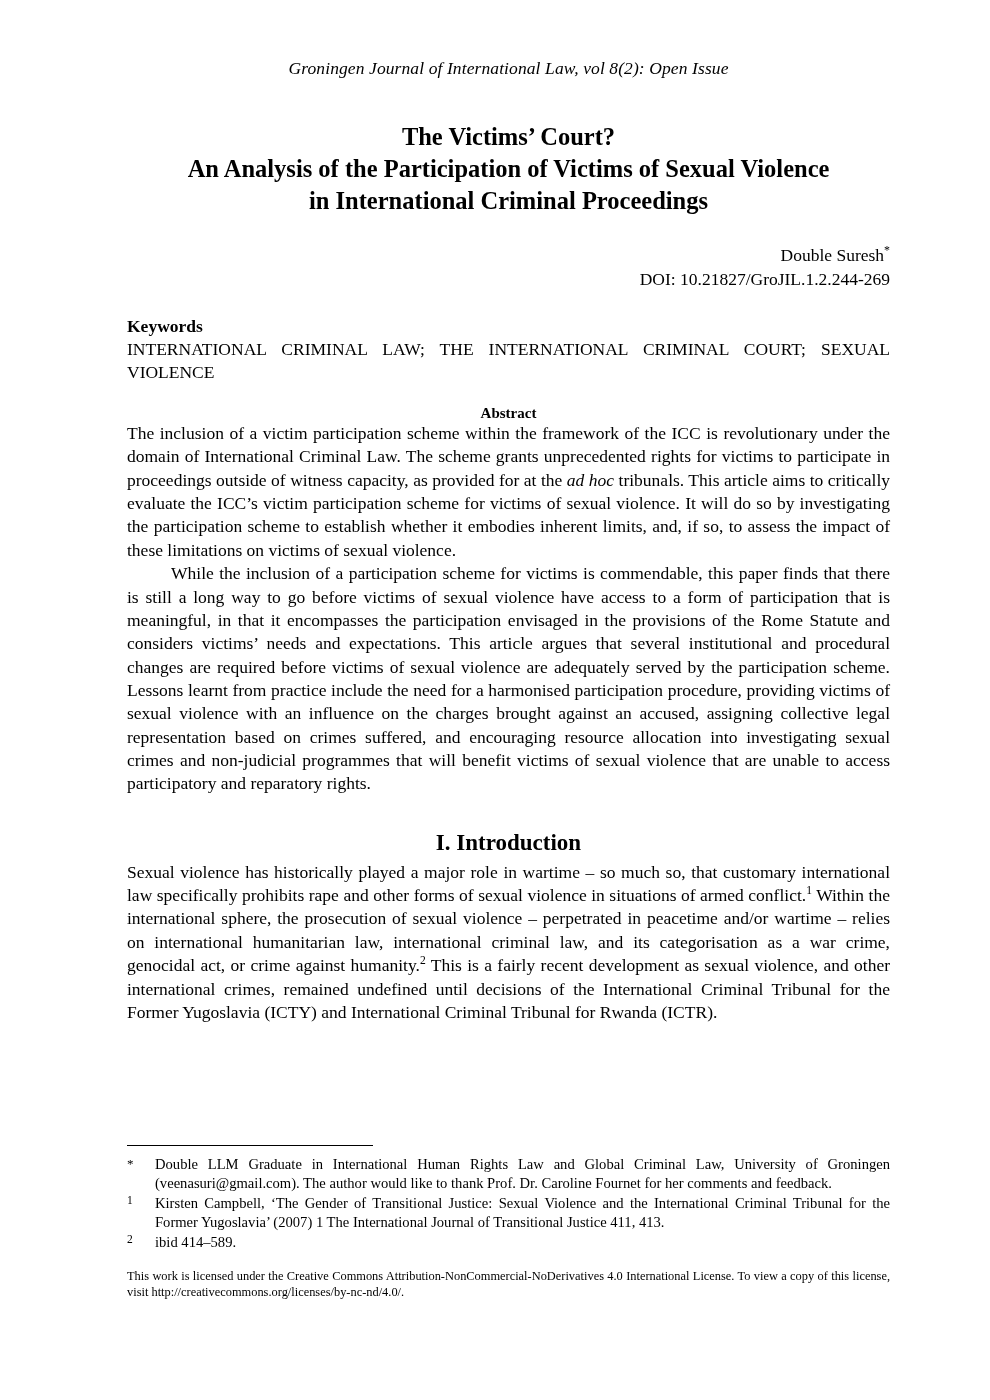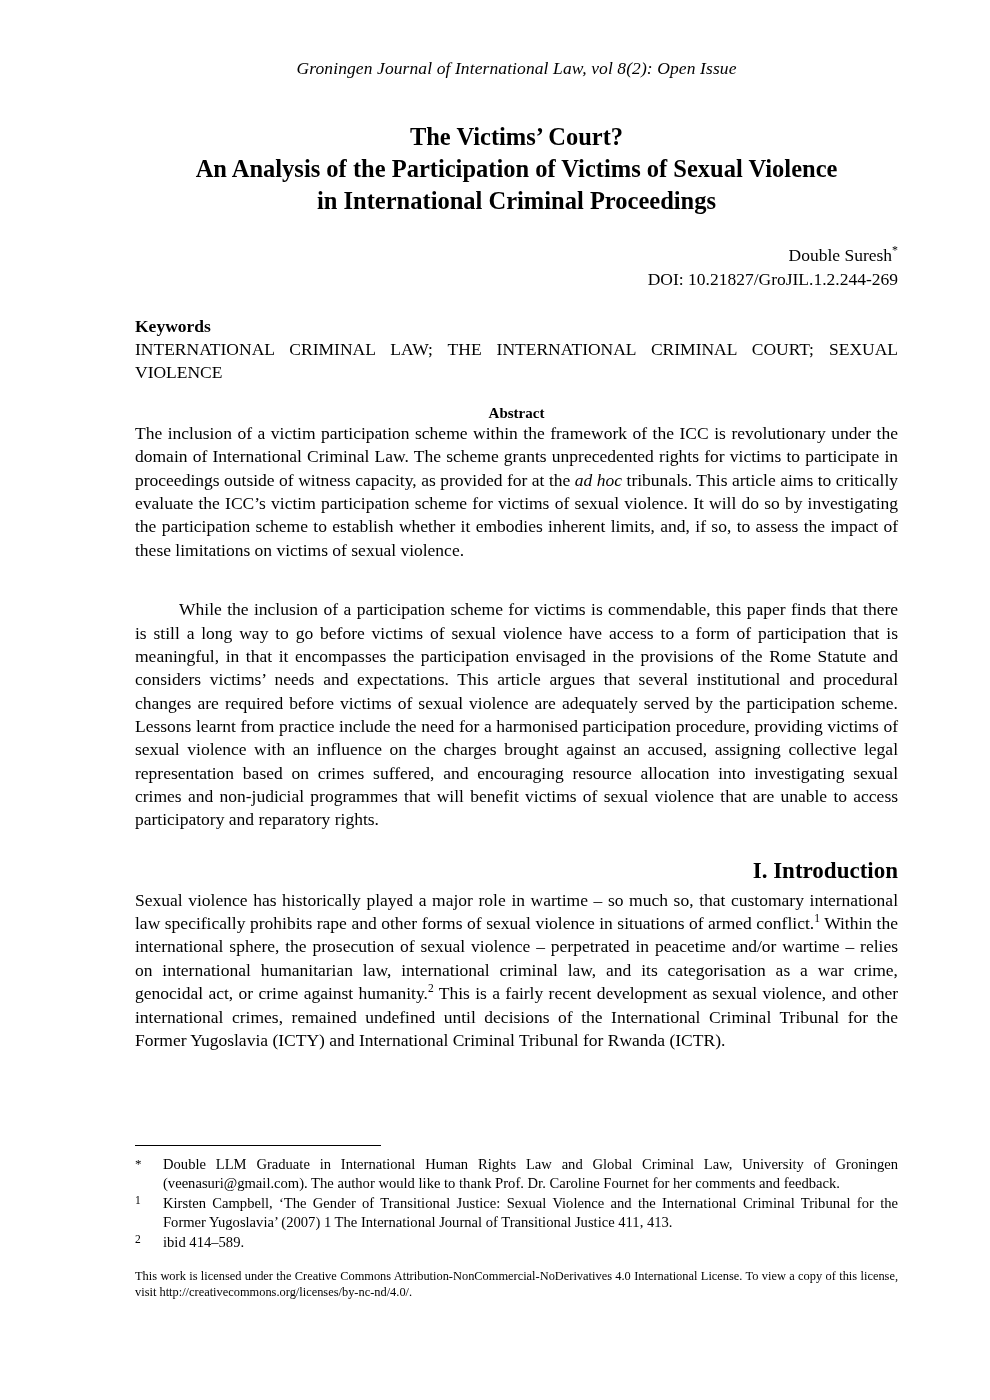--- a/index.html
+++ b/index.html
@@ -11,21 +11,21 @@
     width: 990px;
     height: 1400px;
     font-family: "Liberation Serif", "DejaVu Serif", serif;
     color: #000000;
     position: relative;
     overflow: hidden;
   }
 
   .page {
     position: absolute;
-    left: 135px;
+    left: 127px;
     top: 0;
     width: 763px;
     height: 1400px;
   }
 
   
   .running-header {
     text-align: center;
     font-style: italic;
     font-size: 17.5px;
@@ -78,30 +78,30 @@
     margin-top: 22px;
   }
   .body-par {
     font-size: 17.5px;
     line-height: 1.335;
     text-align: justify;
     margin: 0;
     -webkit-hyphens: none;
     hyphens: none;
   }
-  .body-par.indented { text-indent: 44px; margin-top: 36px; }
+  .body-par.indented { text-indent: 44px; }
   .body-par i { font-style: italic; }
 
   
   .section-heading {
     font-weight: bold;
     font-size: 23px;
-    margin-top: 26px;
+    margin-top: 34px;
     margin-bottom: 5px;
-    text-align: right;
+    text-align: center;
   }
 
   .fn-ref {
     font-size: 0.66em;
     vertical-align: super;
     line-height: 0;
   }
 
   
   .footnote-area {

